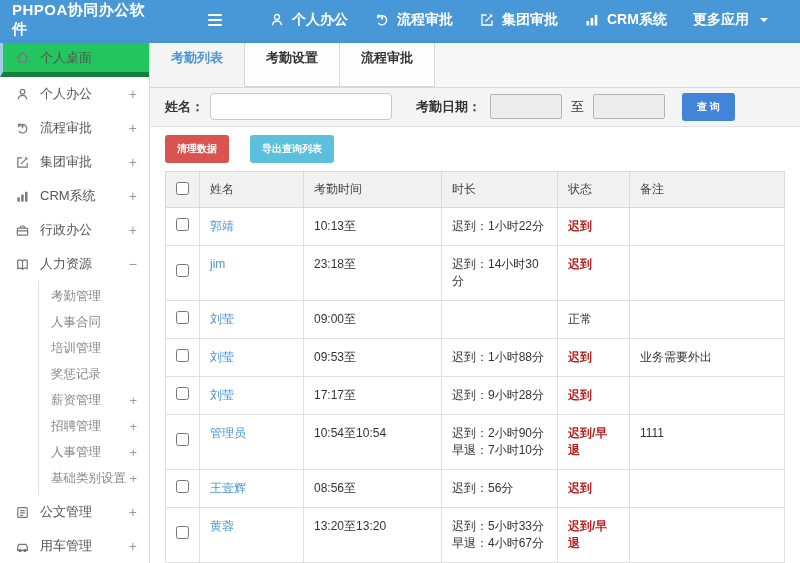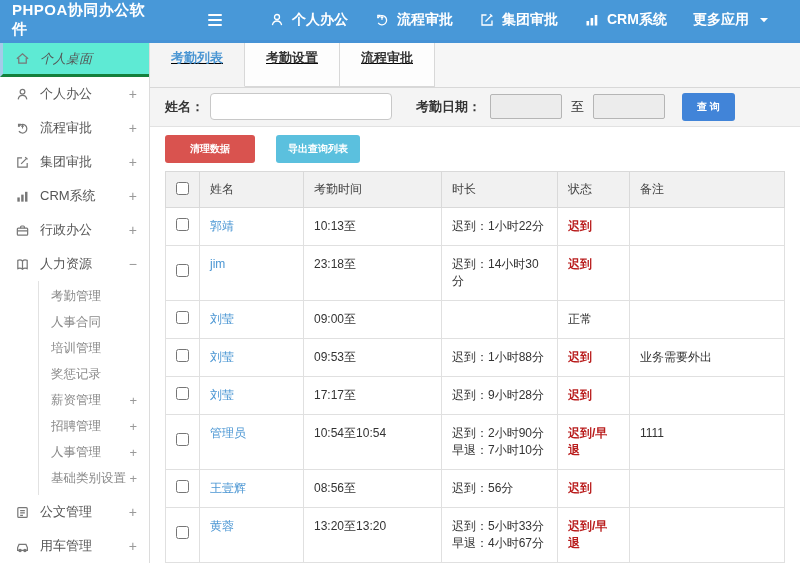--- a/index.html
+++ b/index.html
@@ -23,49 +23,49 @@
 
   
   .sidebar { width:150px; background:#fff; border-right:1px solid #dcdcdc; overflow:hidden;
     flex:0 0 150px; }
   .side-item { display:flex; align-items:center; height:34px; padding:0 12px; font-size:13px;
     color:#555; cursor:pointer; border-left:3px solid transparent; }
   .side-item .icn { width:17px; display:flex; align-items:center; color:#777; }
   .side-item svg { width:15px; height:15px; }
   .side-item .lbl { flex:1; margin-left:8px; }
   .side-item .expand { color:#999; font-size:14px; }
-  .side-item.active { background:#5eead4; border-left:3px solid #a5cbe9; border-bottom:3px solid #15803d;font-style:italic; }
+  .side-item.active { background:#22c55e; border-left:3px solid #a5cbe9; border-bottom:5px solid #15803d; }
   .submenu { margin-left:38px; border-left:1px solid #e2e2e2; padding:2px 0 4px 0; }
   .sub-item { display:flex; align-items:center; height:26px; padding:0 12px 0 12px; font-size:12.5px;
     color:#8a8a8a; cursor:pointer;justify-content:center; }
   .sub-item .lbl { flex:1; }
   .sub-item .expand { color:#999; font-size:13px; }
 
   
   .content { flex:1; display:flex; flex-direction:column; background:#fff; min-width:0; }
 
-  .tabbar { height:47px; background:#f6f6f6; border-bottom:1px solid #d8d8d8; display:flex;text-decoration:underline; }
+  .tabbar { height:47px; background:#f6f6f6; border-bottom:1px solid #d8d8d8; display:flex; }
   .tab { padding:0 21px; line-height:30px; font-size:13px; font-weight:bold; color:#333;
     background:#fdfdfd; border:1px solid #d8d8d8; border-top:none; border-left:none; cursor:pointer; }
   .tab:first-child { border-left:none; }
   .tab.active { color:#4b96d3; background:#f4f4f4; border-bottom:1px solid #f4f4f4; }
 
   .filterbar { height:41px; background:#f4f4f4; border-bottom:1px solid #e2e2e2; display:flex;
     align-items:center; padding:0 15px; font-size:13px; font-weight:bold; color:#333; }
   .name-input { width:182px; height:27px; border:1px solid #c8c8c8; border-radius:4px;
     margin:0 10px 0 6px; padding:0 8px; font-size:12px; background:#fff; outline:none; }
   .date-input { width:72px; height:25px; border:1px solid #b5b5b5; border-radius:2px;
     background:#ececec; margin:0 9px; padding:0 6px; font-size:12px; outline:none; }
   .to-label { font-weight:normal; color:#333; }
   .btn { border:none; border-radius:3px; color:#fff; font-size:10px; font-weight:bold;
     cursor:pointer; font-family:inherit; }
   .btn-search { background:#4184d8; padding:7px 15px; margin-left:8px; }
 
   .actionbar { padding:8px 15px; display:flex; gap:9px; background:#fff; }
-  .btn-danger { background:#d9534f; padding:7px 25px; }
+  .btn-danger { background:#d9534f; padding:7px 12px; }
   .btn-info { background:#5bc0de; padding:7px 12px;margin-left:12px; }
 
   
   .table-wrap { padding:0 15px; }
   table { width:100%; border-collapse:collapse; font-size:12px; color:#333; table-layout:fixed; }
   th,td { border:1px solid #e0e0e0; text-align:left; }
   th { background:#f1f1f1; border-color:#d9d9d9; padding:9px 10px; font-weight:normal; color:#444; }
   td { padding:10px 10px; line-height:17px; vertical-align:top; background:#fff; }
   td.cb, th.cb { text-align:center; vertical-align:middle; padding:6px 4px; }
   col.c-cb { width:34px; } col.c-name { width:104px; } col.c-time { width:138px; }

